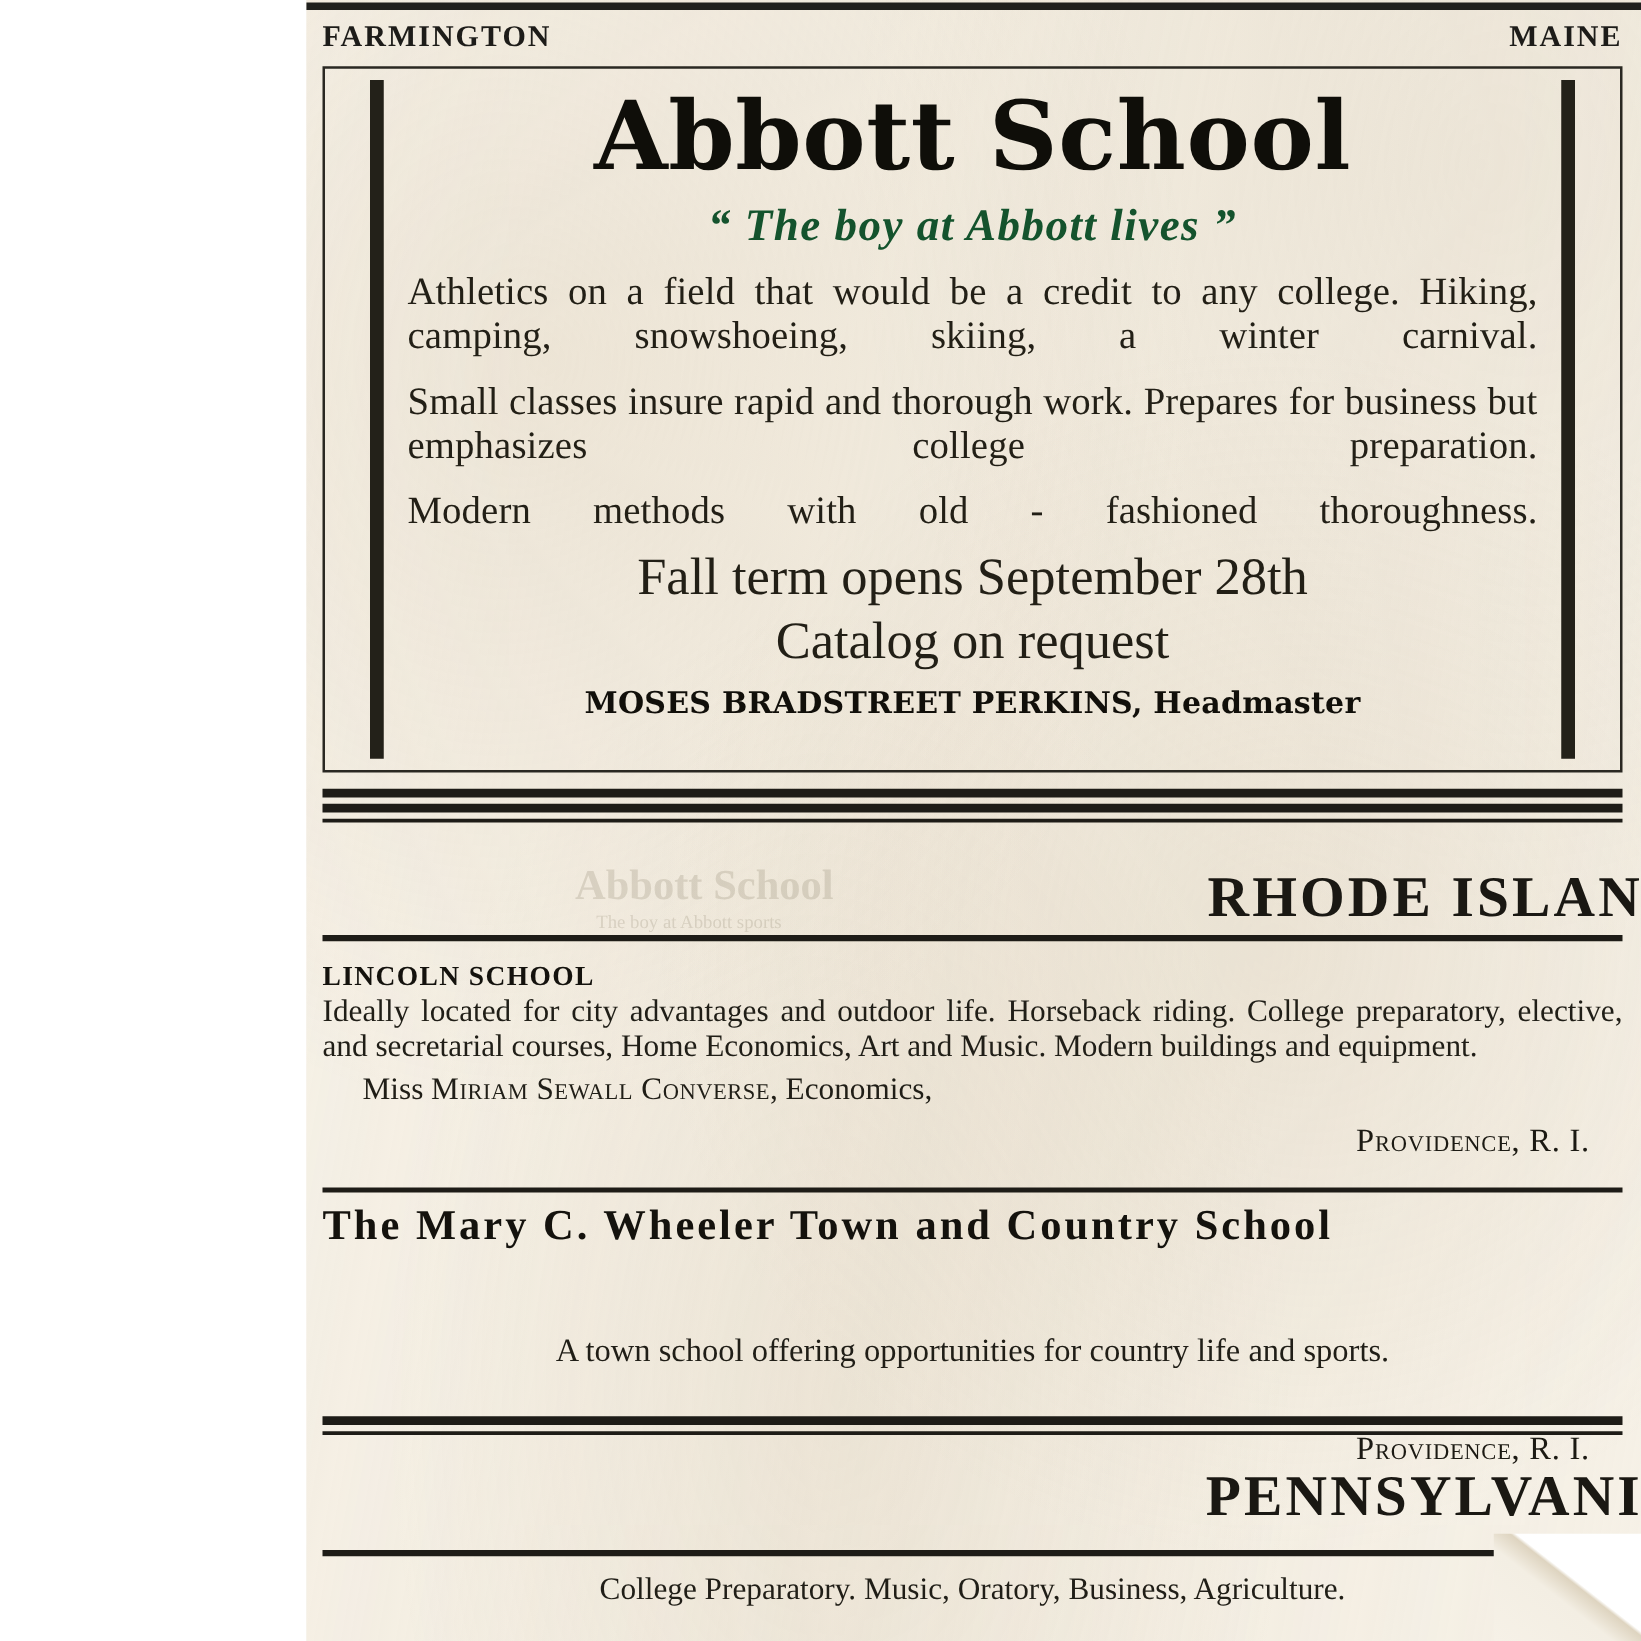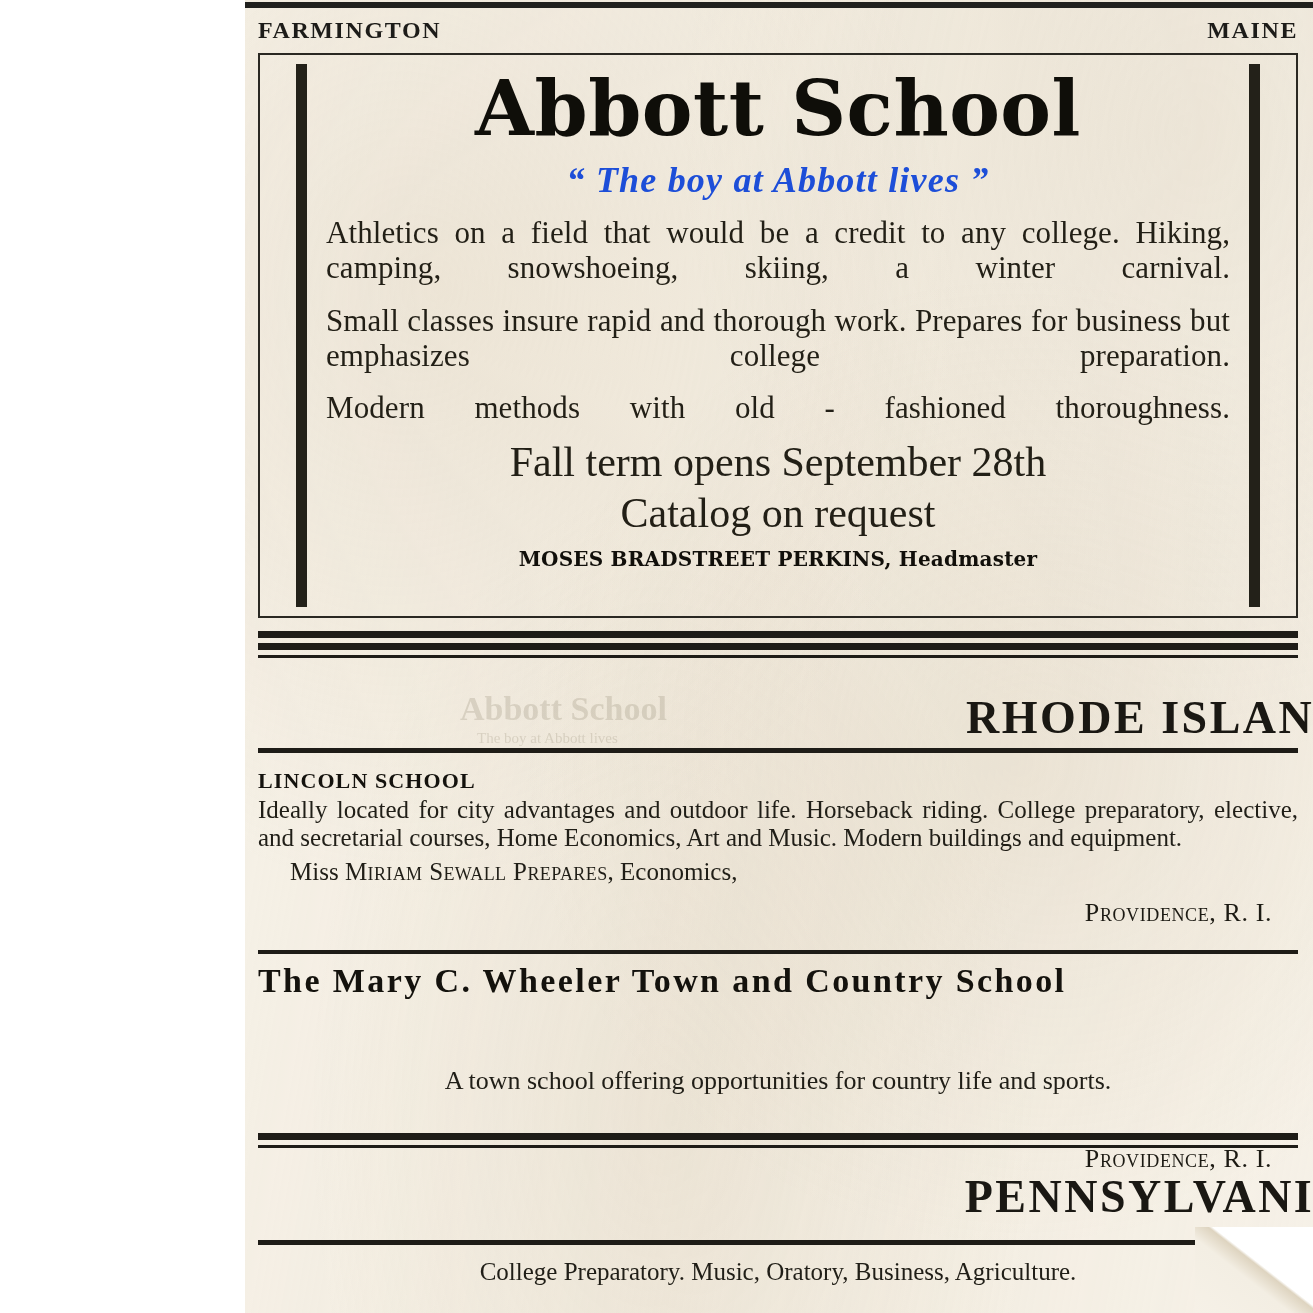--- a/index.html
+++ b/index.html
@@ -96,21 +96,21 @@
     margin-top: 16px;
     color: #0f0e09;
   }
   .abbott-motto {
     font-family: "Liberation Serif", "DejaVu Serif", serif;
     font-style: italic;
     font-weight: bold;
     font-size: 36px;
     letter-spacing: 1.2px;
     margin-top: 12px;
-    color: #1d4ed8;
+    color: #14532d;
   }
   .abbott-para {
     font-family: "Liberation Serif", "DejaVu Serif", serif;
     font-size: 31px;
     line-height: 1.14;
     text-align: justify;
     text-align-last: justify;
     color: #221f16;
     margin: 14px 4px 0 4px;
     letter-spacing: .1px;
@@ -121,21 +121,21 @@
     font-family: "Liberation Serif", "DejaVu Serif", serif;
     font-size: 42px;
     line-height: 1.18;
     color: #221f16;
     margin-top: 12px;
   }
   .abbott-line.catalog { margin-top: 2px; }
   .abbott-head {
     font-family: "DejaVu Serif", "Liberation Serif", serif;
     font-weight: bold;
-    font-size: 20px;
+    font-size: 24px;
     letter-spacing: .2px;
     margin-top: 8px;
     color: #110f0a;
   }
 
   
   .sep {
     position: absolute;
     left: 13px;
     width: 1040px;
@@ -266,32 +266,32 @@
 
     <div class="sep" style="top:631px;">
       <div class="thick"></div>
       <div class="gap"></div>
       <div class="thick"></div>
       <div class="gap"></div>
       <div class="thin"></div>
     </div>
 
     <div class="ghost" style="left:215px; top:690px; font-size:34px; font-weight:bold;">Abbott School</div>
-    <div class="ghost" style="left:232px; top:730px; font-size:15px;">The boy at Abbott lives</div>
+    <div class="ghost" style="left:232px; top:730px; font-size:15px;">The boy at Abbott sports</div>
 
     <div class="state-banner" style="top:676px;">
       <span class="state-name">RHODE ISLAND</span>
     </div>
     <div class="banner-rule" style="top:748px;"></div>
 
     <div class="listing" style="top:768px;">
       <div class="listing-title">LINCOLN SCHOOL</div>
       <div class="listing-body">Ideally located for city advantages and outdoor life. Horseback riding. College preparatory, elective, and secretarial courses, Home Economics, Art and Music. Modern buildings and equipment.</div>
       <div class="listing-principal">
-        <span>Miss </span><span class="smallcaps">Miriam Sewall Prepares</span><span>, Economics,</span>
+        <span>Miss </span><span class="smallcaps">Miriam Sewall Converse</span><span>, Economics,</span>
       </div>
       <div class="listing-city" style="margin-top:12px;">Providence, R. I.</div>
     </div>
 
     <div class="banner-rule" style="top:950px; height:4px;"></div>
 
     <div class="listing" style="top:962px;">
       <div class="listing-title wide">The Mary C. Wheeler Town and Country School</div>
       <div class="wheeler-tag" style="margin-top:66px;">A town school offering opportunities for country life and sports.</div>
       <div class="listing-city" style="margin-top:48px;">Providence, R. I.</div>

